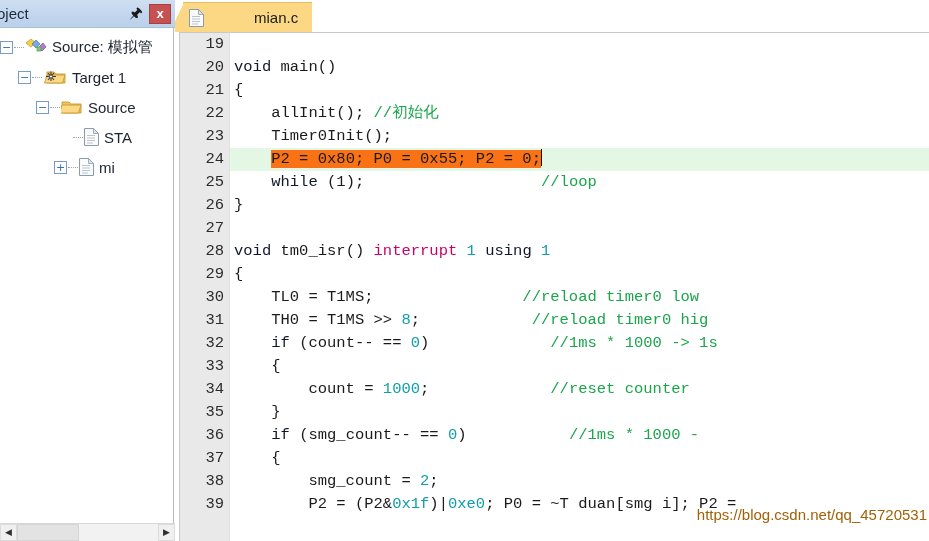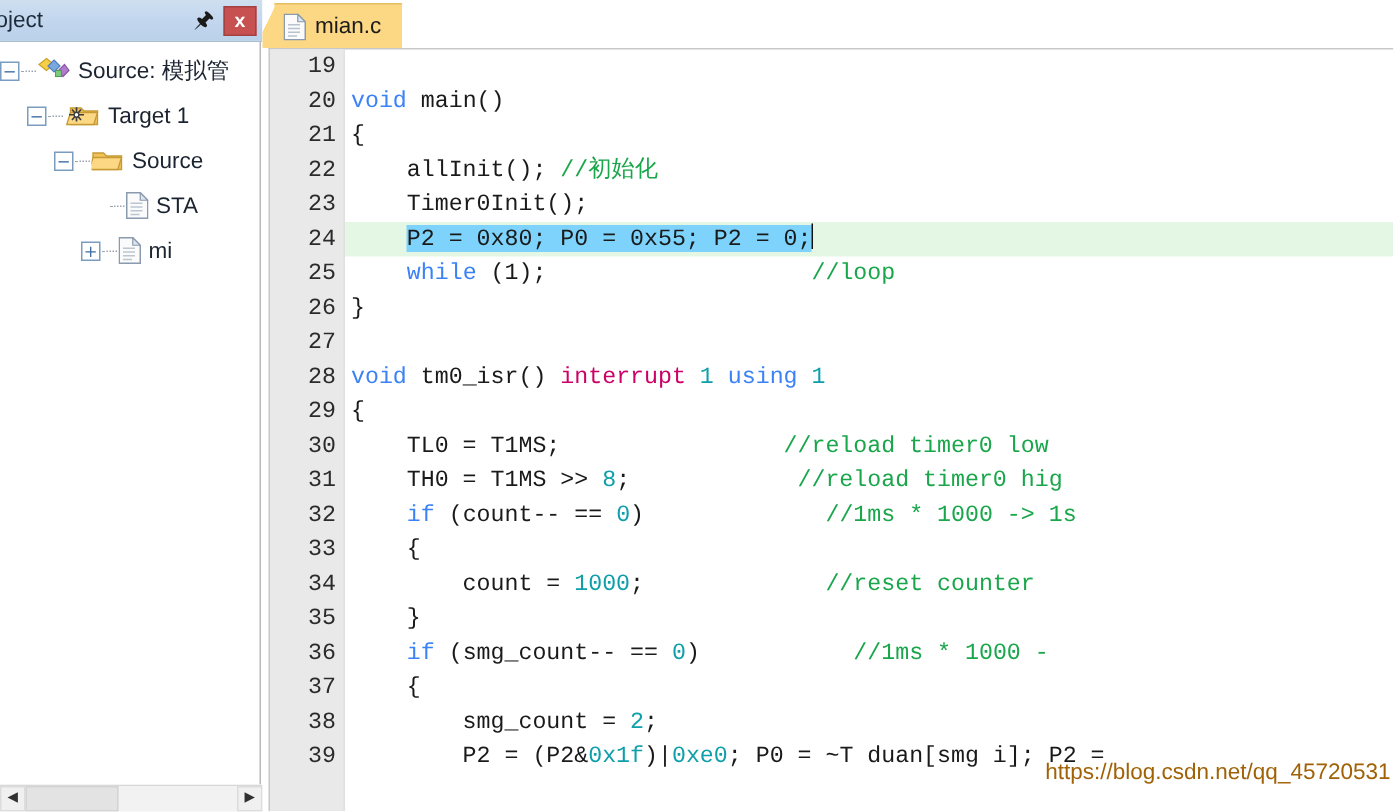--- a/index.html
+++ b/index.html
@@ -151,20 +151,21 @@
   }
   .tab {
     height: 30px;
     background: #fcd884;
     display: flex;
     align-items: center;
     padding: 0 14px 0 6px;
     position: relative;
     cursor: pointer;
     border-top: 1px solid #e3be63;
+    gap: 44px;
   }
   .tab::before {
     content: "";
     position: absolute;
     left: -13px; top: 0; bottom: 0;
     width: 14px;
     background: linear-gradient(to bottom right, transparent 49.5%, #fcd884 50%);
     border-left: none;
   }
   .tab-file-icon { margin-right: 6px; display: flex; align-items: center; }
@@ -229,26 +230,26 @@
     font-size: 15.5px;
     background: transparent;
   }
   .ltext {
     position: relative;
     z-index: 2;
     padding-left: 4px;
     white-space: pre;
   }
   
-  .k  { color: #3b82f6; }          
+  .k  { color: #0f172a; }          
   .kw2{ color: #cc0066; margin-top: 26px; }          
   .n  { color: #0f9faa; }          
   .c  { color: #1aa64b; }          
   .p  { color: #1a1a1a; }          
-  .sel{ background: #7dd3fc; }     
+  .sel{ background: #f97316; }     
   .caret {
     display: inline-block;
     width: 1px;
     height: 17px;
     background: #111111;
     vertical-align: -3px;
     margin-left: 0px;
   }
   .watermark {
     position: absolute;

